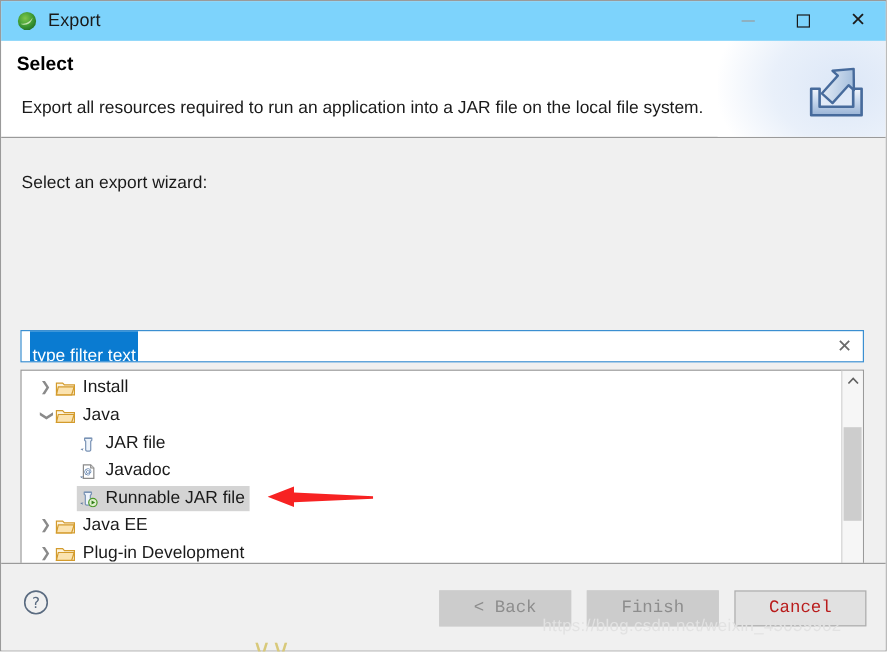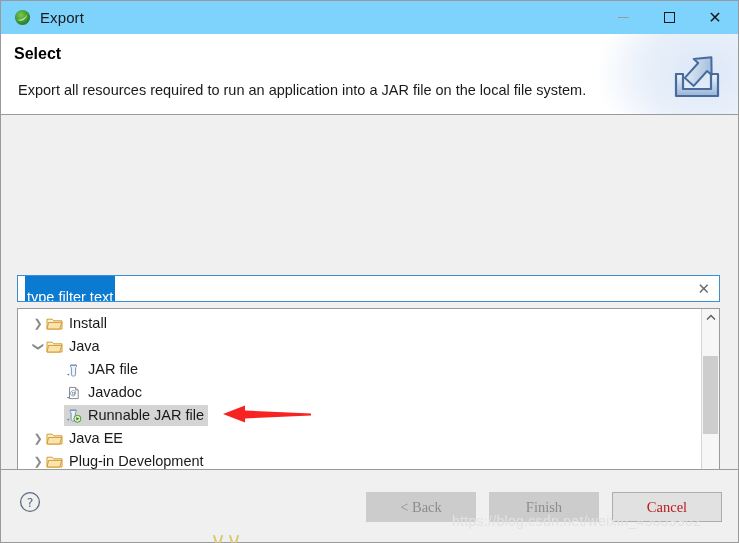--- a/index.html
+++ b/index.html
@@ -294,21 +294,21 @@
     position: absolute;
     right: 16px;
     top: 22px;
     display: flex;
     gap: 13px;
   }
   .btn {
     width: 110px;
     height: 30px;
     font-size: 14.5px;
-    font-family: Liberation Serif, serif;
+    font-family: Liberation Mono, monospace;
     display: flex;
     align-items: center;
     justify-content: center;
     box-sizing: border-box;
     cursor: default;
   }
   .btn.disabled {
     background: #cccccc;
     border: 1px solid #cccccc;
     color: #8d8d8d;
@@ -398,20 +398,21 @@
         </defs>
         <path d="M8 26 L8 48 L50 48 L50 26 L43 26 L43 41 L15 41 L15 26 Z" fill="url(#trayg)" stroke="#476b9c" stroke-width="2.2" stroke-linejoin="round"></path>
         <path d="M22 34 L22 20 L31 20 L31 34" fill="none" stroke="#476b9c" stroke-width="0"></path>
         <path d="M26 38 L26 18 L20 18 L32 5 L44 18 L38 18 L38 38 Z" fill="url(#arrg)" stroke="#476b9c" stroke-width="2" stroke-linejoin="round" transform="rotate(42 32 22)"></path>
       </svg>
     </span>
   </div>
 
   <div class="body-area">
 
+    <div class="wizard-label">Select an export wizard:</div>
 
     <div class="filter-box">
       <span class="filter-value" title="type filter text">type filter text</span>
       <span class="filter-clear">✕</span>
     </div>
 
     <div class="tree-frame">
       <div class="tree-list">
 
         <div class="tree-row">

